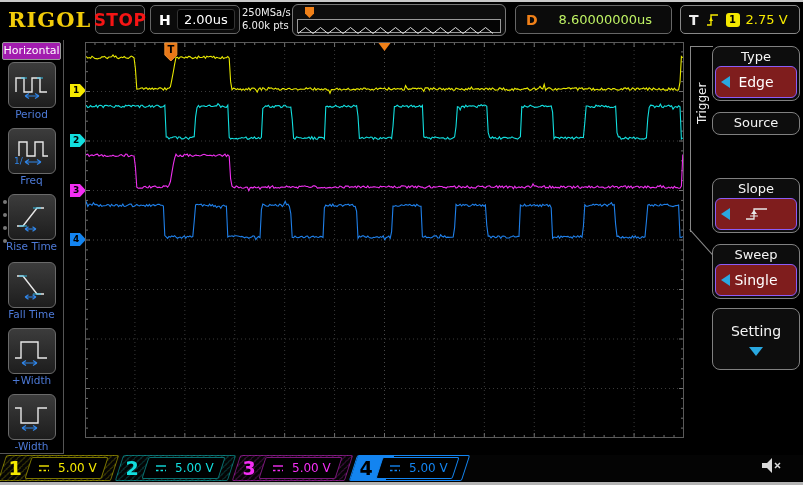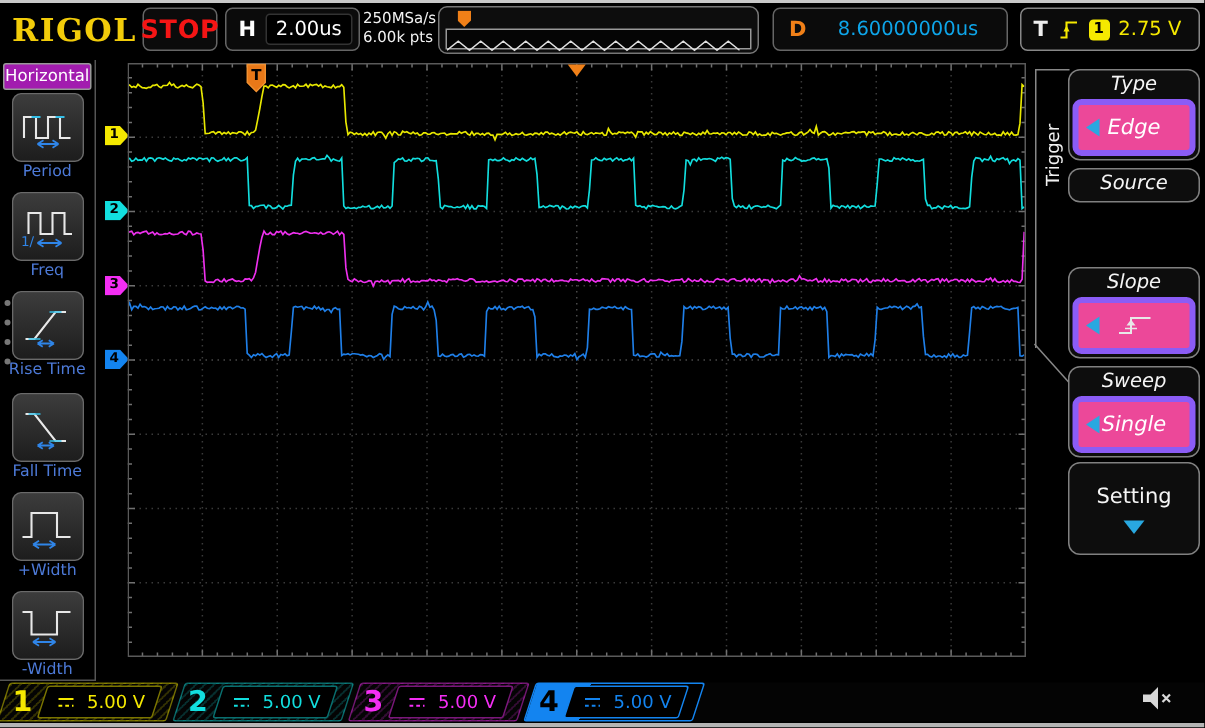--- a/index.html
+++ b/index.html
@@ -21,21 +21,21 @@
   #hbox .val{background:#000;border:1px solid #333;border-radius:3px;flex:1;margin-right:4px;
              text-align:center;font-size:13px;color:#fff;line-height:19px;height:19px;}
   #acq{left:242px;top:6px;font-size:10px;line-height:13px;color:#f0f0f0;}
   #pvbar{left:292px;top:4px;width:212px;height:30px;background:#0d0d0d;
          border:1px solid #777;border-radius:6px;}
   #pvstrip{left:4px;top:14px;width:202px;height:12px;background:#050505;border:1px solid #999;}
   #pvflag{left:12px;top:2px;width:9px;height:11px;background:#f08018;
           clip-path:polygon(0 0,100% 0,100% 60%,50% 100%,0 60%);}
   #dbox{left:515px;width:155px;}
   #dbox .dl{color:#f08018;font-weight:bold;font-size:14px;margin:0 10px 0 10px;}
-  #dbox .val{color:#0ea5e9;font-size:13px;flex:1;text-align:center;padding-right:8px;}
+  #dbox .val{color:#bef264;font-size:13px;flex:1;text-align:center;padding-right:8px;}
   #tbox{left:680px;width:118px;border-color:#888;}
   #tbox .tl{color:#eee;font-weight:bold;font-size:14px;margin:0 6px 0 8px;}
   #trigbadge{width:14px;height:14px;background:#f5e900;border-radius:3px;color:#000;
              font-size:10px;font-weight:bold;text-align:center;line-height:14px;margin:0 6px;}
   #tlevel{color:#f5e900;font-size:13px;}
 
   
   #lmenu{left:0;top:40px;width:63px;height:413px;background:#000;
          border-right:1px solid #555;border-bottom:1px solid #555;}
   #lmenu-title{margin:2px;height:16px;border:1px solid #999;border-radius:2px;
@@ -53,23 +53,23 @@
   
   #display{left:85px;top:42px;}
 
   
   #rtab{left:690px;top:46px;width:22px;height:185px;border-left:1px solid #888;border-top:1px solid #888;}
   #rtab span{position:absolute;left:3px;top:62px;color:#f0f0f0;font-size:12px;
              transform:rotate(-90deg);transform-origin:center;white-space:nowrap;display:block;width:16px;}
   #rtabdiag{left:690px;top:229px;width:34px;height:1px;background:#888;
             transform:rotate(48deg);transform-origin:left top;}
   .rgroup{left:712px;width:88px;background:#0d0d0d;border:1px solid #808080;border-radius:8px;
-          box-sizing:border-box;padding:1px 2px 2px 2px;font-style:italic;}
+          box-sizing:border-box;padding:1px 2px 2px 2px;}
   .rgroup .glabel{color:#f5f5f5;font-size:13px;text-align:center;height:18px;line-height:18px;}
-  .rgroup .gval{background:#ec4899;border:4px solid #8b5cf6;border-radius:6px;height:30px;
+  .rgroup .gval{background:#7f1d1d;border:1px solid #8b5cf6;border-radius:6px;height:30px;
           display:flex;align-items:center;justify-content:center;position:relative;text-align:center;}
   .rgroup .gval .vtext{color:#fff;font-size:14px;}
   .ltri{position:absolute;left:5px;top:9px;width:0;height:0;
         border:6px solid transparent;border-left:none;border-right:9px solid #29a8e0;}
   #settingbtn{left:712px;top:308px;width:88px;height:62px;background:#0d0d0d;
         border:1px solid #808080;border-radius:8px;box-sizing:border-box;text-align:center;}
   #settingbtn .glabel{color:#f5f5f5;font-size:14px;margin-top:14px;}
   #setarrow{margin:8px auto 0;width:0;height:0;border:7px solid transparent;
         border-bottom:none;border-top:9px solid #29a8e0;}
 

